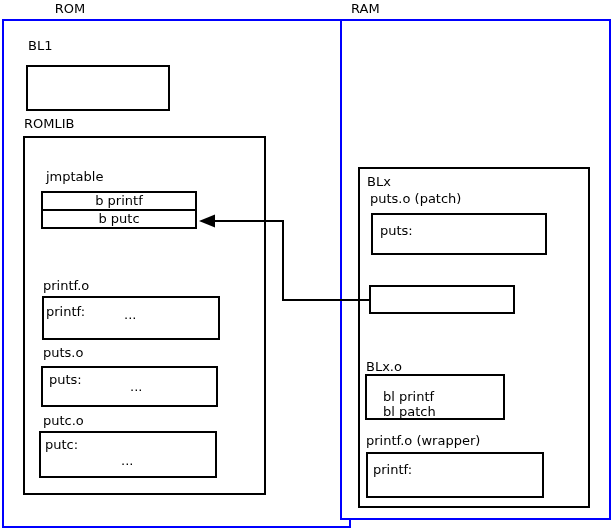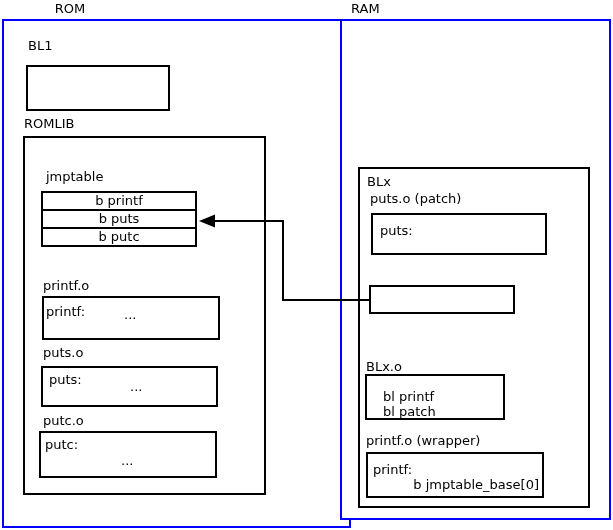--- a/index.html
+++ b/index.html
@@ -61,21 +61,20 @@
     <div class="box" style="left:22px; top:44px; width:144px; height:46px;"></div>
 
     <div class="lbl" style="left:20px; top:96px;">ROMLIB</div>
 
     <div class="box" style="left:19px; top:115px; width:243px; height:359px;text-decoration:underline;">
 
       <div class="lbl" style="left:21px; top:32px;">jmptable</div>
 
       <div class="abs" style="left:16px; top:53px;">
         <div class="jmprow">b printf</div>
-        <div class="jmprow">b puts</div>
         <div class="jmprow">b putc</div>
       </div>
 
       <div class="lbl" style="left:18px; top:141px;">printf.o</div>
       <div class="box" style="left:17px; top:158px; width:178px; height:44px;">
         <span class="sym" style="left:2px; top:7px;">printf:</span>
         <span class="dots" style="left:80px; top:10px;">...</span>
       </div>
 
       <div class="lbl" style="left:18px; top:208px;">puts.o</div>
@@ -108,21 +107,20 @@
 
       <div class="lbl" style="left:6px; top:191px;">BLx.o</div>
       <div class="box" style="left:5px; top:205px; width:140px; height:46px;padding-left:24px;">
         <span class="sym" style="left:16px; top:14px;">bl printf</span>
         <span class="sym" style="left:16px; top:29px;">bl patch</span>
       </div>
 
       <div class="lbl" style="left:6px; top:265px;">printf.o (wrapper)</div>
       <div class="box" style="left:6px; top:283px; width:178px; height:46px;">
         <span class="sym" style="left:5px; top:9px;">printf:</span>
-        <span class="sym" style="right:3px; top:24px;">b jmptable_base[0]</span>
       </div>
 
     </div>
   </div>
 
   <svg id="arrow-overlay" viewBox="0 0 613 530" xmlns="http://www.w3.org/2000/svg">
     <polyline points="369,300 283,300 283,221 213,221" fill="none" stroke="#000000" stroke-width="2"></polyline>
     <polygon points="199,221 215,214.5 215,227.5" fill="#000000"></polygon>
   </svg>
 

